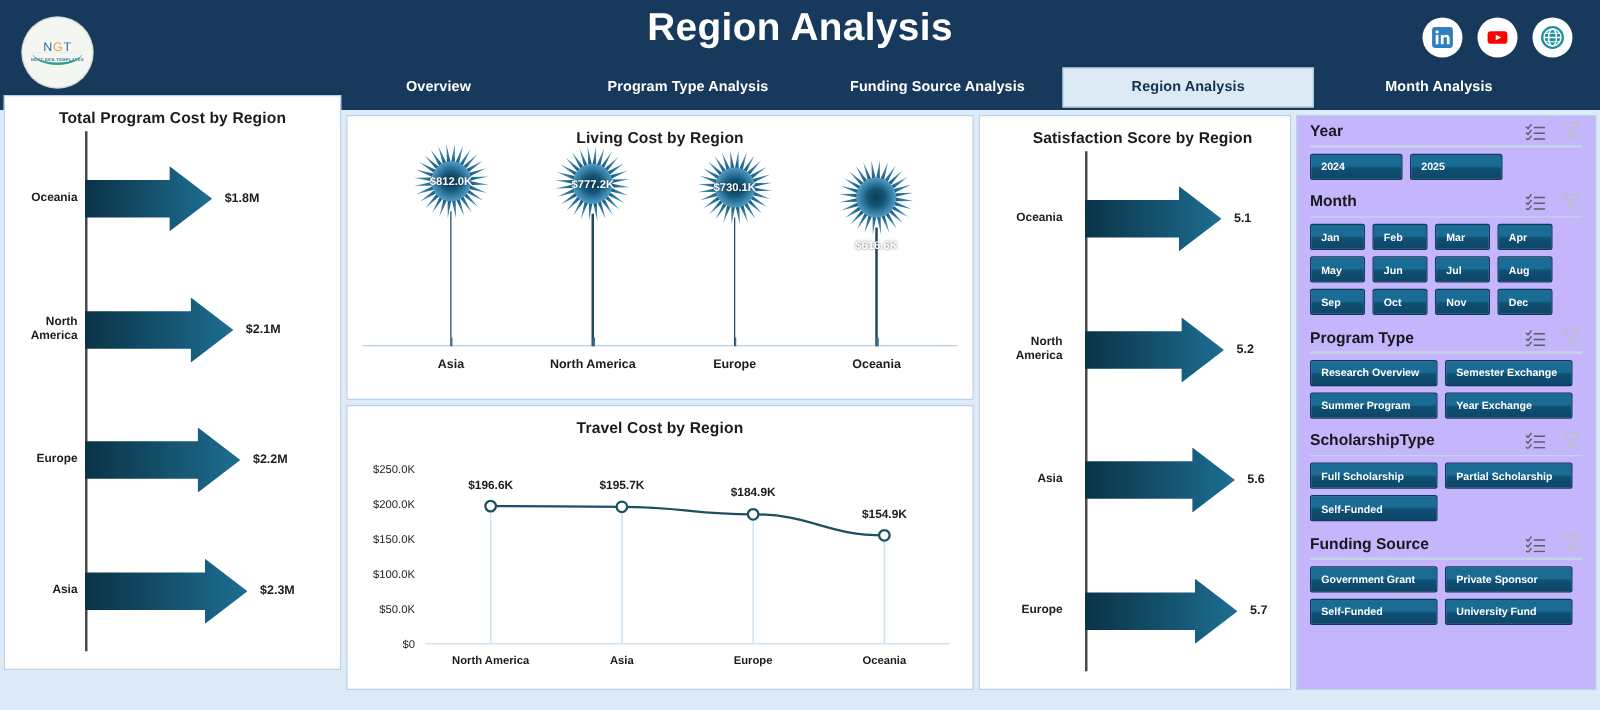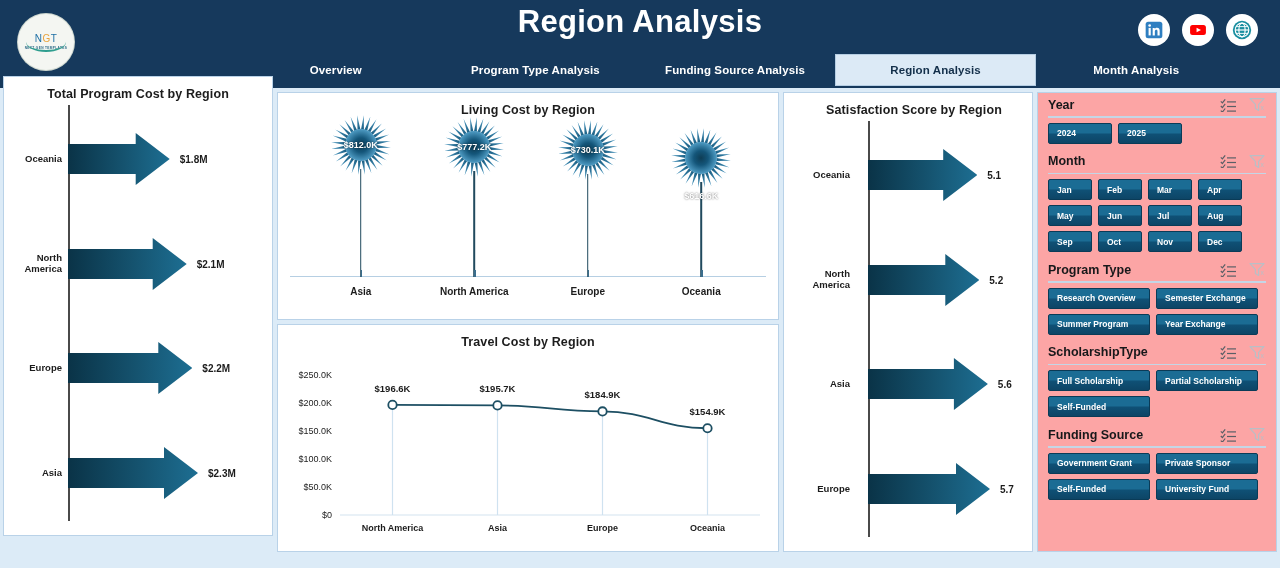--- a/index.html
+++ b/index.html
@@ -39,21 +39,21 @@
   }
 
   .social { position: absolute; right: 22px; top: 14px; display: flex; gap: 12px; }
   .social-btn {
     width: 32px; height: 32px; border-radius: 50%;
     background: #ffffff; display: flex; align-items: center; justify-content: center;
     cursor: pointer;
   }
 
   .tabs {
-    position: absolute; left: 236px; top: 54px; width: 1000px; height: 32px;
+    position: absolute; left: 251px; top: 54px; width: 1000px; height: 32px;
     display: flex; align-items: stretch; text-align: right;
   }
   .tab {
     flex: 1; display: flex; align-items: center; justify-content: center;
     color: #ffffff; font-size: 11.5px; font-weight: bold; cursor: pointer;
     letter-spacing: .1px;
   }
   .tab.active {
     background: #dceaf6; color: #132f4a;
     border: 1px solid #b6cee3;
@@ -67,21 +67,21 @@
   .panel-title {
     text-align: center; font-size: 12.5px; font-weight: bold; color: #1c1c1c;
     padding-top: 10px; letter-spacing: .1px;
   }
 
   #panel-program  { left: 3px;    top: 76px;  width: 270px; height: 460px; }
   #panel-living   { left: 277px;  top: 92px;  width: 502px; height: 228px; }
   #panel-travel   { left: 277px;  top: 324px; width: 502px; height: 228px; }
   #panel-satis    { left: 783px;  top: 92px;  width: 250px; height: 460px; padding-left: 12px; }
   #panel-filters  { left: 1037px; top: 92px;  width: 240px; height: 460px;
-                    background:#fca5a5; overflow: hidden; }
+                    background:#c4b5fd; overflow: hidden; }
 
   
   .arrowchart { position: relative; width: 100%; height: calc(100% - 26px); }
   .axis-line {
     position: absolute; top: 4px; bottom: 12px; width: 1.5px; background: #4a4a4a;
   }
   .arrow-cat {
     position: absolute; text-align: right; font-size: 9.5px; font-weight: bold;
     color: #1c1c1c; line-height: 1.15;
   }
@@ -139,21 +139,21 @@
   .filter-icons { display: flex; gap: 12px; align-items: center; }
   .filter-rule { height: 1.5px; background: #c4d6e6; margin: 2px 2px 5px 2px; }
   .chip-wrap { display: flex; flex-wrap: wrap; gap: 5px 6px; padding: 0 2px 6px 2px; }
   .chip {
     background: linear-gradient(180deg,#1b6c94 0%, #1b6c94 45%, #0f5075 55%, #0d4566 100%);
     color: #ffffff; font-size: 8.5px; font-weight: bold;
     border: 1px solid #0a3b57; border-radius: 2px;
     display: flex; align-items: center; justify-content: flex-start;
     padding: 0 8px; height: 21px; cursor: pointer; white-space: nowrap;
   }
-  .chip.w-year  { width: 64px; }
+  .chip.w-year  { width: 74px; }
   .chip.w-month { width: 44px; }
   .chip.w-wide  { width: 102px; }
 </style>
 </head>
 <body>
 
 <div id="app">
 
   <div class="header">
 

